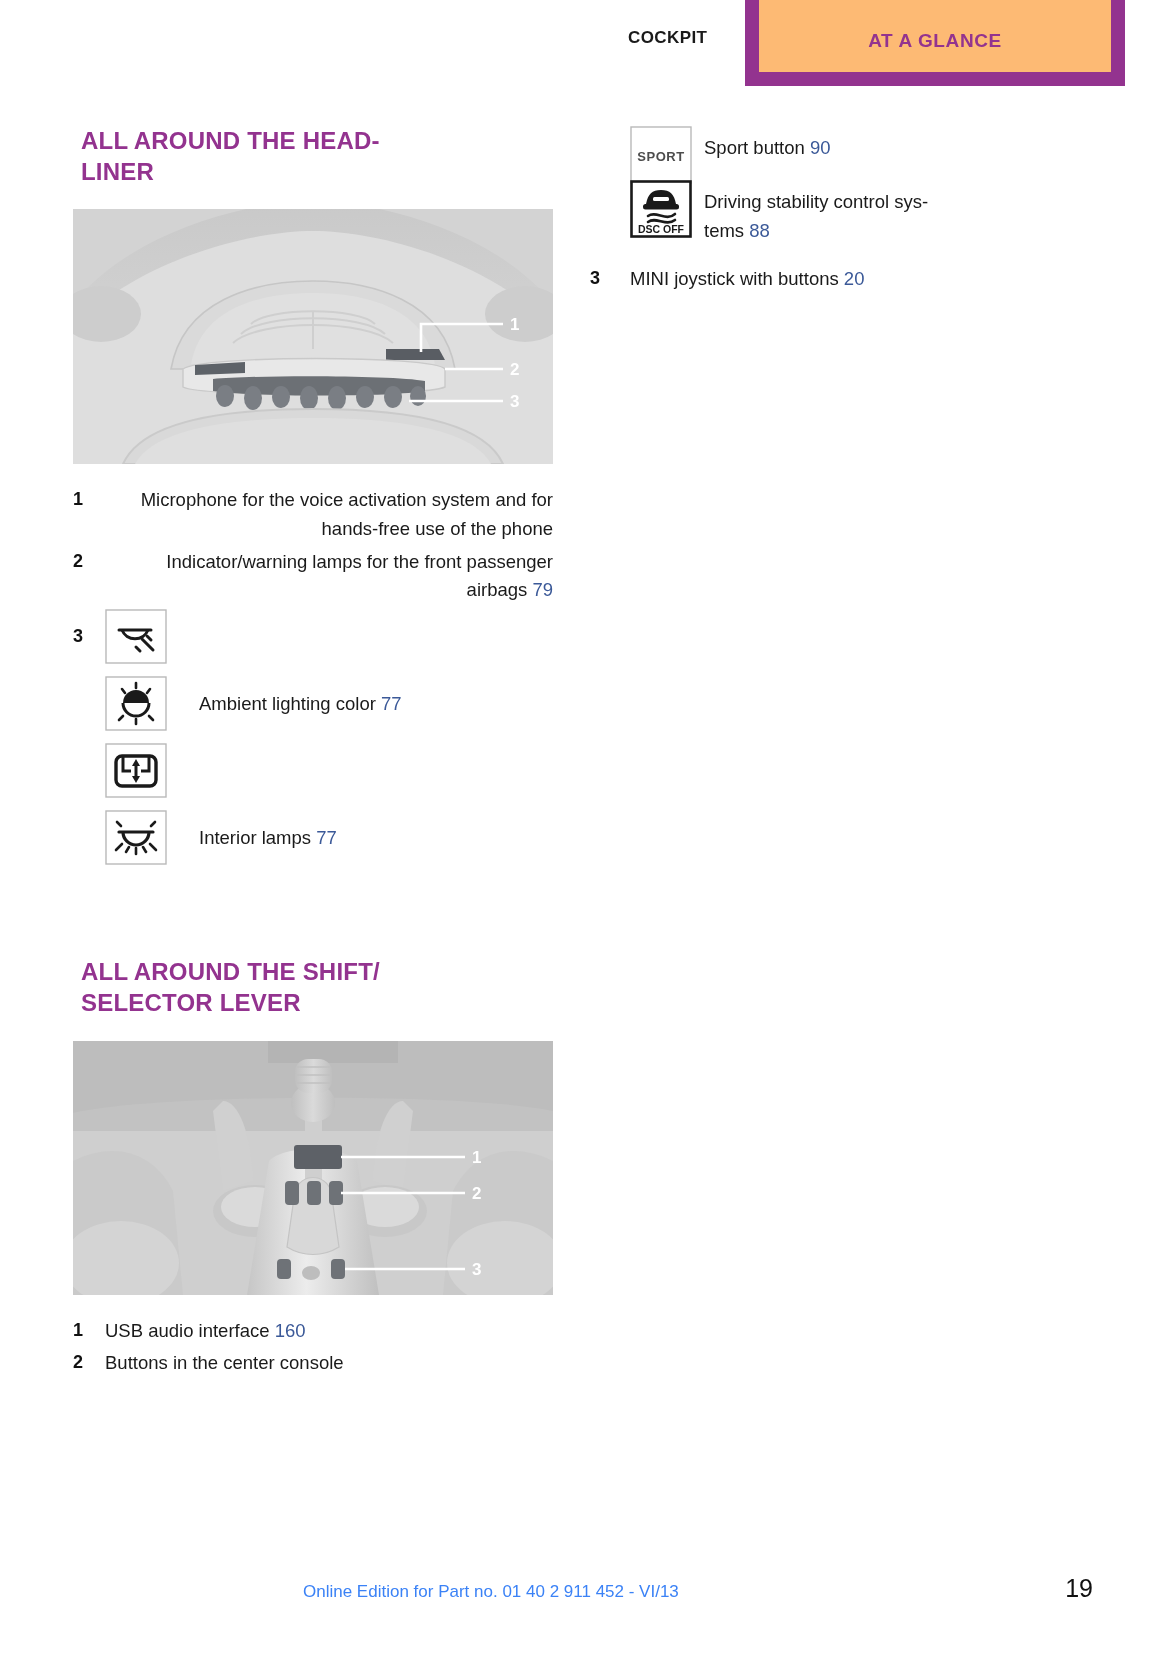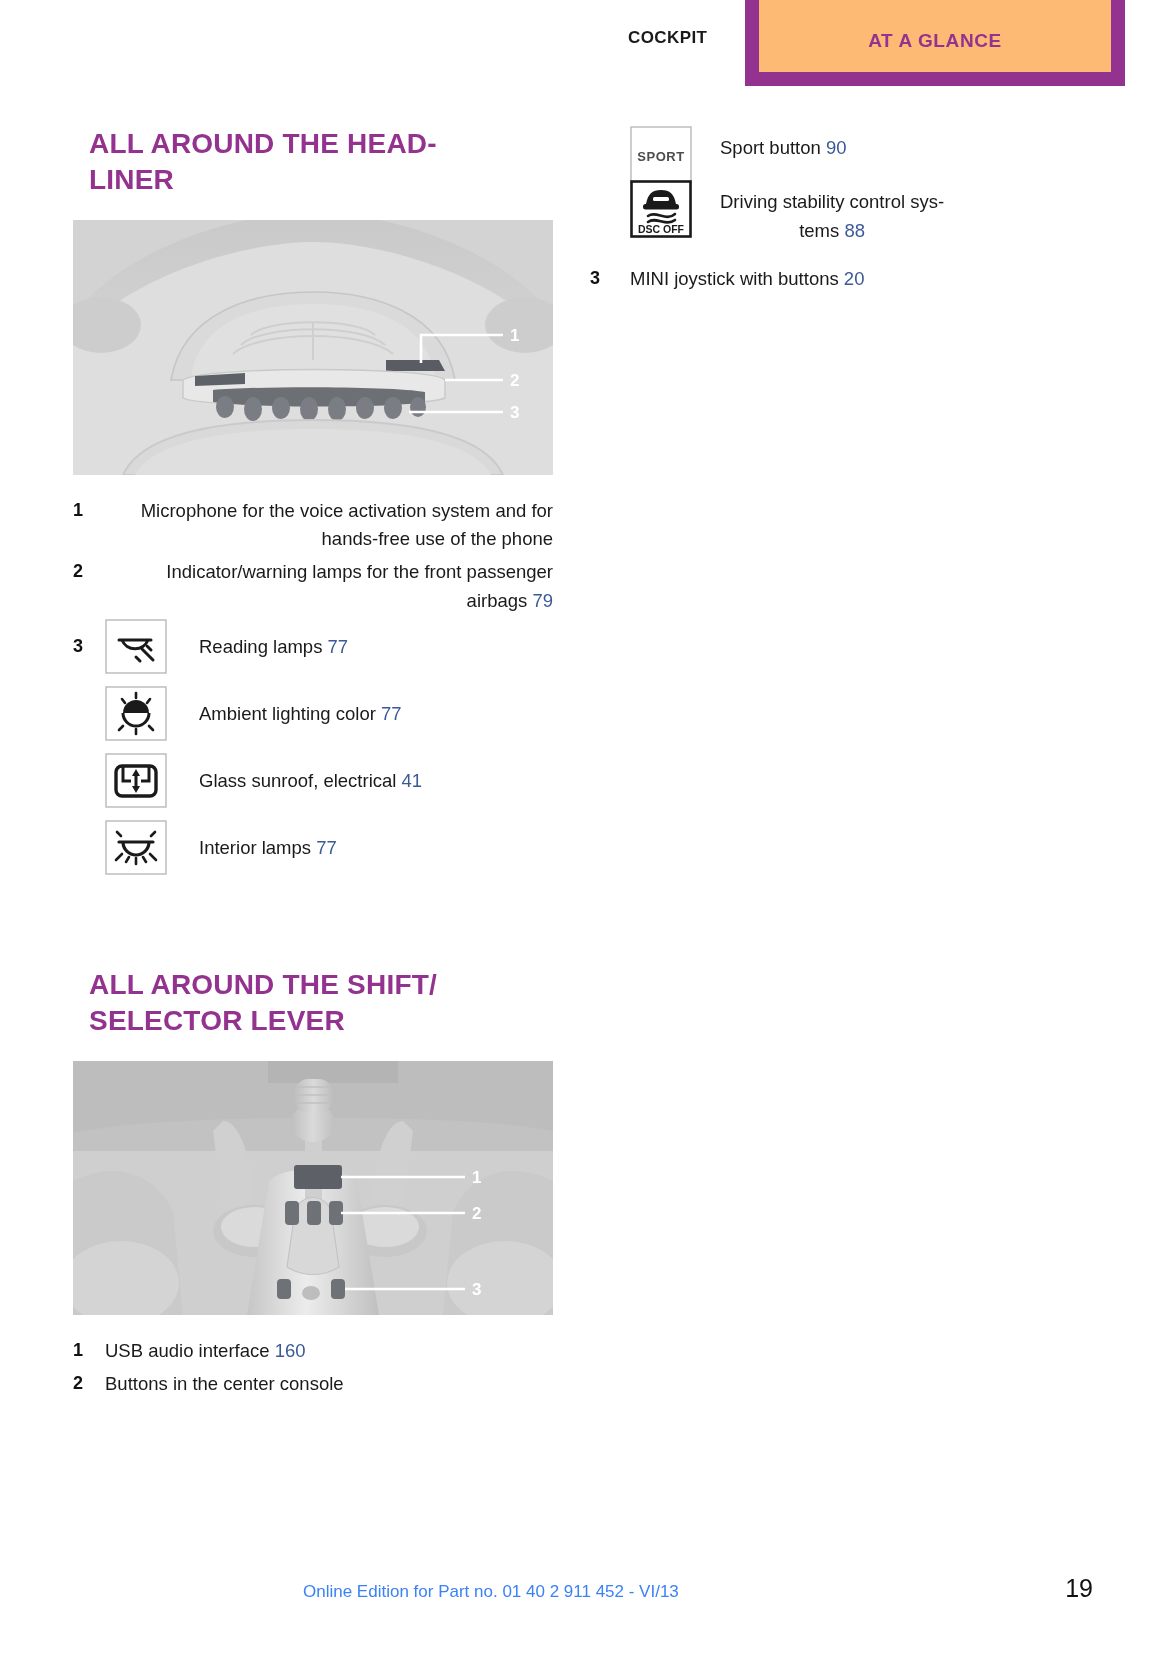--- a/index.html
+++ b/index.html
@@ -35,25 +35,25 @@
     color:#93338f; font-size:19px; font-weight:bold; letter-spacing:.6px;
     padding-top:10px;
   }
 
   
   .col-left  { position:absolute; left:73px;  top:126px; width:480px; }
   .col-right { position:absolute; left:590px; top:126px; width:500px; }
 
   h2.section-title {
     color:#93338f;
-    font-size:28px;
+    font-size:24px;
     font-weight:bold;
     line-height:1.28;
     letter-spacing:.2px;
-    margin:0 0 22px 16px;
+    margin:0 0 22px 8px;
   }
 
   
   .figure { width:480px; height:255px; position:relative; overflow:hidden;
             background:#d6d6d6; margin-bottom:22px; }
   .figure svg { display:block; width:100%; height:100%; }
 
   
   .item-row { display:flex; margin-bottom:4px; }
   .item-num { width:32px; flex:0 0 32px; font-weight:bold; font-size:18px;
@@ -66,21 +66,21 @@
   .icon-box { width:62px; height:55px; flex:0 0 62px; position:relative; }
   .icon-box svg { display:block; }
   .icon-label { font-size:18.5px; line-height:1.55; padding-top:14px;
                 padding-left:32px; }
 
   
   .ricon-row { display:flex; align-items:flex-start; margin-bottom:8px; }
   .ricon-spacer { width:40px; flex:0 0 40px; }
   .ricon-box { width:62px; height:42px; flex:0 0 62px; }
   .ricon-label { font-size:18.5px; line-height:1.55; padding-top:8px;
-                 padding-left:28px; max-width:300px;text-align:center; }
+                 padding-left:12px; max-width:300px; }
 
   
   .footer { position:absolute; left:0; bottom:72px; width:1166px; }
   .footer-text { position:absolute; left:303px; top:0; font-size:17px; color:#3b82f6; }
   .footer-page { position:absolute; right:73px; top:-8px; font-size:25px;
                  font-weight:normal; color:#111; }
 </style>
 </head>
 <body>
 
@@ -183,24 +183,20 @@
       <svg width="62" height="55" viewBox="0 0 62 55">
         <rect x="1" y="1" width="60" height="53" fill="#ffffff" stroke="#b9b9b9" stroke-width="1.4"></rect>
         <path d="M14 21 L46 21" stroke="#1a1a1a" stroke-width="3" stroke-linecap="round"></path>
         <path d="M17 21 A14 14 0 0 0 43 21" fill="none" stroke="#1a1a1a" stroke-width="3"></path>
         <g stroke="#1a1a1a" stroke-width="3" stroke-linecap="round">
           <line x1="37" y1="30" x2="48" y2="41"></line>
           <line x1="31" y1="38" x2="35" y2="42"></line>
           <line x1="42" y1="27" x2="46" y2="31"></line>
         </g>
       </svg>
-    </div>
-    <div class="icon-label">
-      <span>Reading lamps</span>
-      <span class="pg">77</span>
     </div>
   </div>
 
   <div class="icon-row">
     <div class="item-num"></div>
     <div class="icon-box">
       <svg width="62" height="55" viewBox="0 0 62 55">
         <rect x="1" y="1" width="60" height="53" fill="#ffffff" stroke="#b9b9b9" stroke-width="1.4"></rect>
         <path d="M18 27 A13 13 0 0 1 44 27 Z" fill="#1a1a1a"></path>
         <path d="M18 27 A13 13 0 0 0 44 27" fill="none" stroke="#1a1a1a" stroke-width="3"></path>
@@ -225,24 +221,20 @@
     <div class="icon-box">
       <svg width="62" height="55" viewBox="0 0 62 55">
         <rect x="1" y="1" width="60" height="53" fill="#ffffff" stroke="#b9b9b9" stroke-width="1.4"></rect>
         <rect x="11" y="13" width="40" height="30" rx="6" fill="none" stroke="#1a1a1a" stroke-width="3.4"></rect>
         <path d="M18 12 L18 28 L26 28" fill="none" stroke="#1a1a1a" stroke-width="3"></path>
         <path d="M44 12 L44 28 L36 28" fill="none" stroke="#1a1a1a" stroke-width="3"></path>
         <line x1="31" y1="20" x2="31" y2="36" stroke="#1a1a1a" stroke-width="3"></line>
         <path d="M31 16 L27 23 L35 23 Z" fill="#1a1a1a"></path>
         <path d="M31 40 L27 33 L35 33 Z" fill="#1a1a1a"></path>
       </svg>
-    </div>
-    <div class="icon-label">
-      <span>Glass sunroof, electrical</span>
-      <span class="pg">41</span>
     </div>
   </div>
 
   <div class="icon-row">
     <div class="item-num"></div>
     <div class="icon-box">
       <svg width="62" height="55" viewBox="0 0 62 55">
         <rect x="1" y="1" width="60" height="53" fill="#ffffff" stroke="#b9b9b9" stroke-width="1.4"></rect>
         <path d="M14 22 L48 22" stroke="#1a1a1a" stroke-width="3.2" stroke-linecap="round"></path>
         <path d="M18 22 A13 13 0 0 0 44 22" fill="none" stroke="#1a1a1a" stroke-width="3.2"></path>

